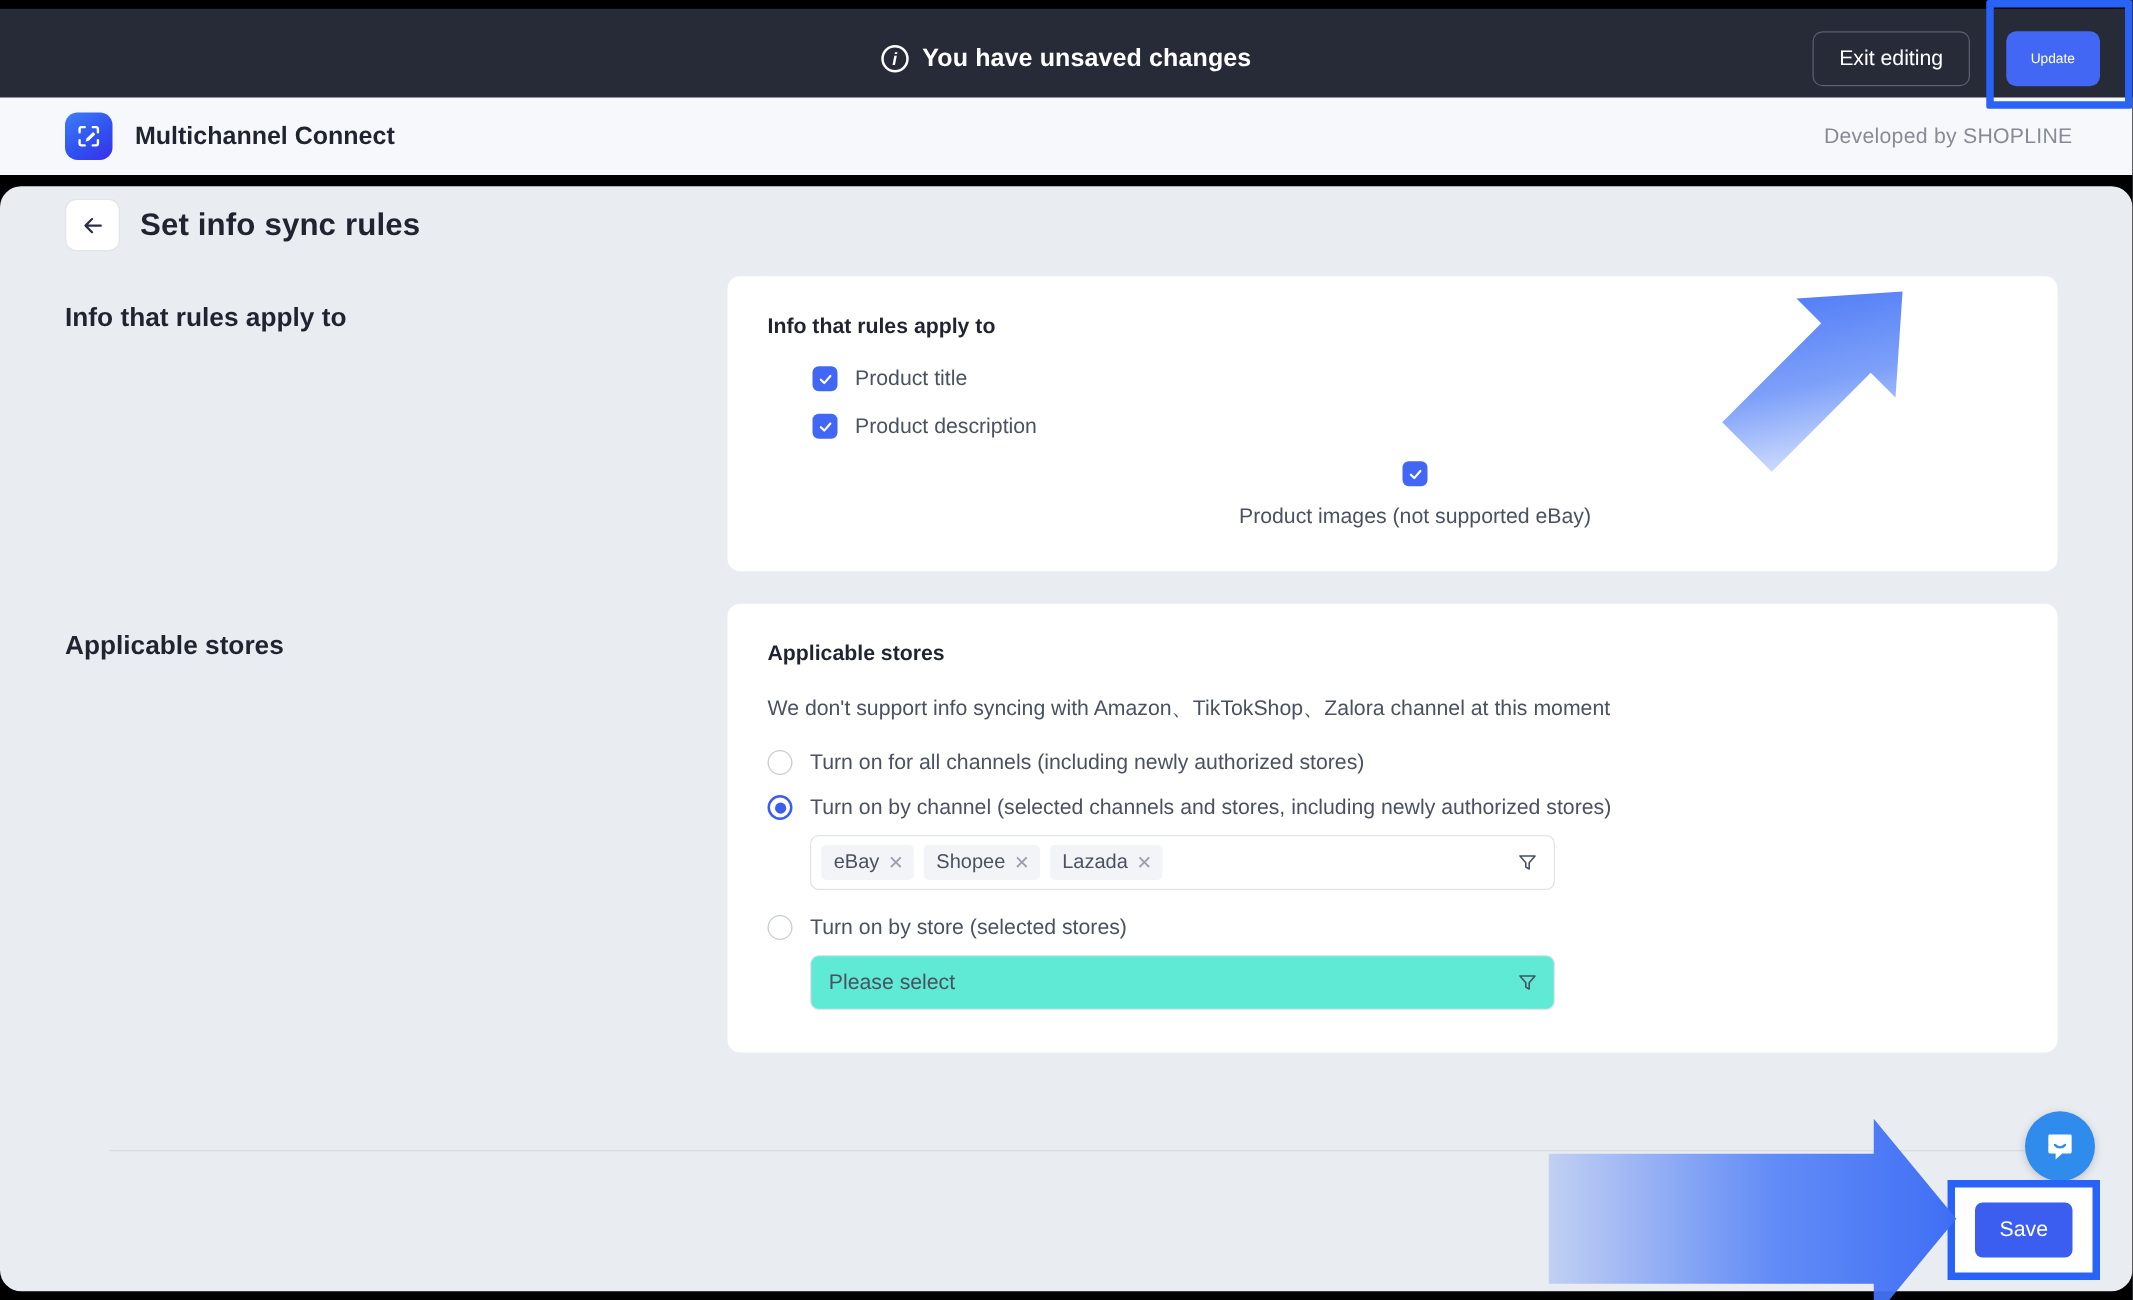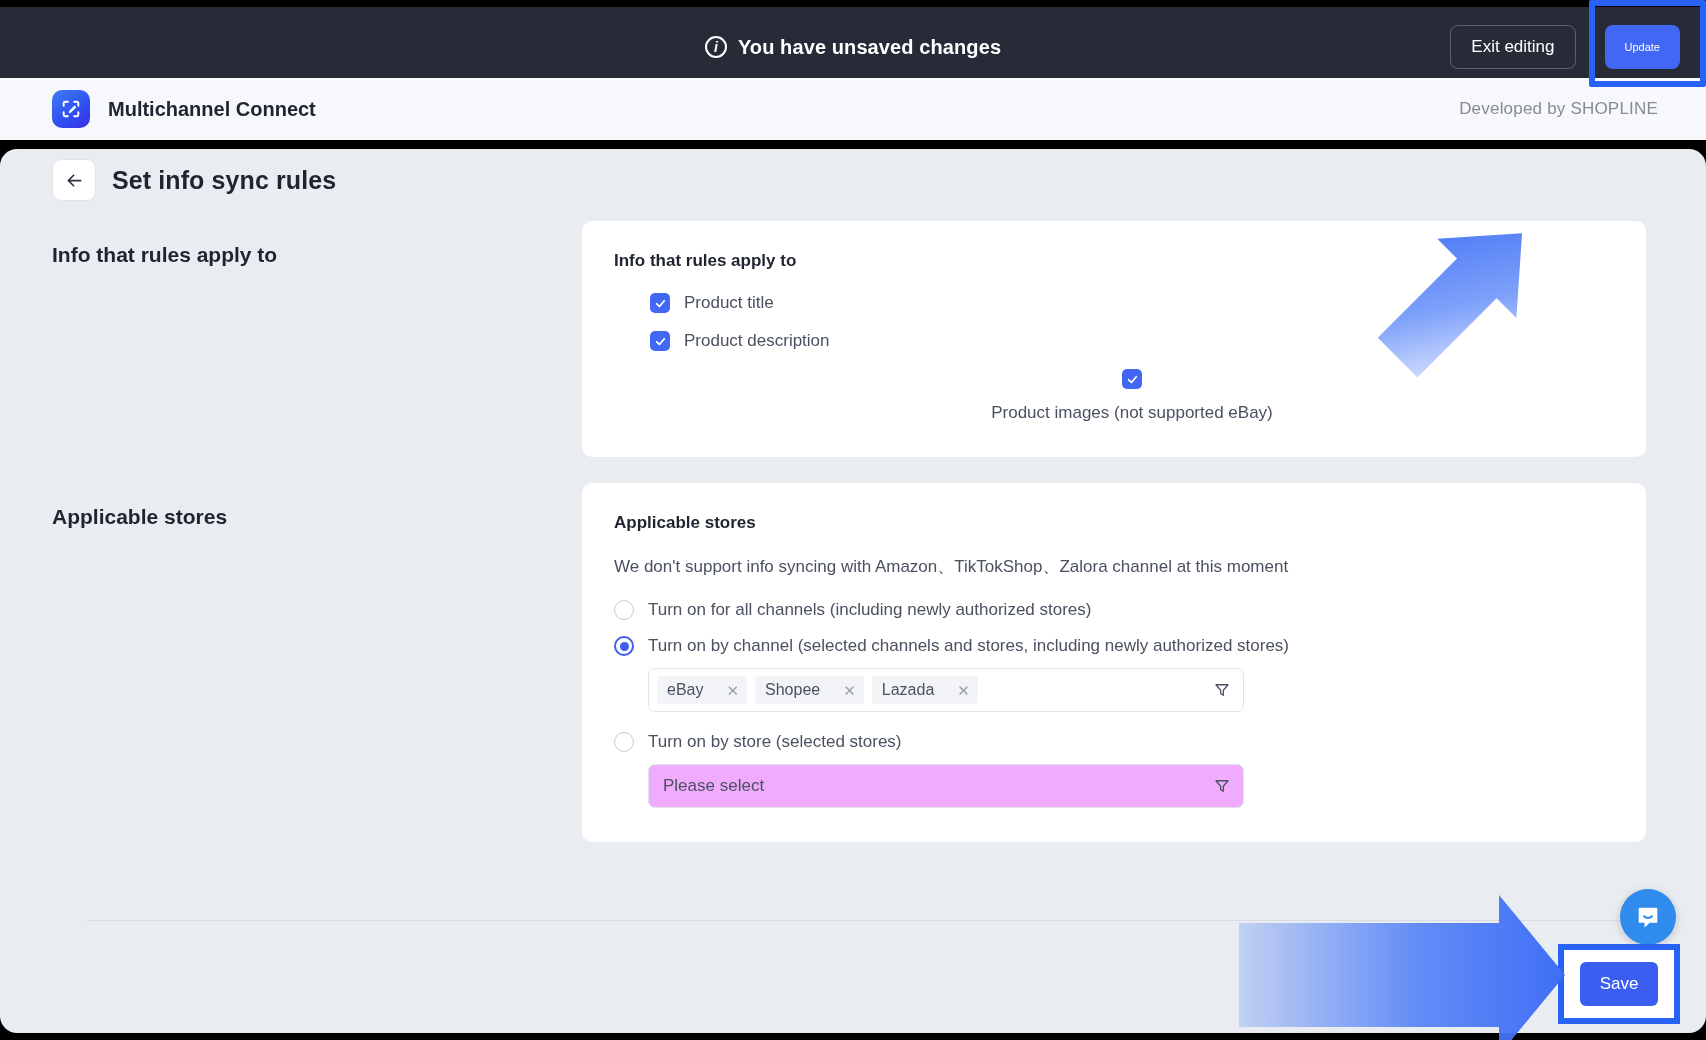--- a/index.html
+++ b/index.html
@@ -240,30 +240,30 @@
     min-height: 44px;
     border: 1px solid #dfe3ea;
     border-radius: 7px;
     background: #ffffff;
     display: flex;
     align-items: center;
     padding: 0 12px 0 8px;
     cursor: pointer;
   }
   .select-field.disabled {
-    background: #f0abfc;
+    background: #5eead4;
     margin-bottom: 0;
   }
   .chips { display: flex; gap: 8px; flex: 1; align-items: center; }
   .chip {
     height: 28px;
     background: #f3f4f7;
     border-radius: 4px;
     padding: 0 8px 0 10px;
-    display: flex; align-items: center; gap: 23px;
+    display: flex; align-items: center; gap: 7px;
     font-size: 16px;
     color: #4a5160;
     justify-content: center;
   }
   .chip-x {
     font-size: 15px;
     color: #99a0ad;
     cursor: pointer;
     line-height: 1;
   }

